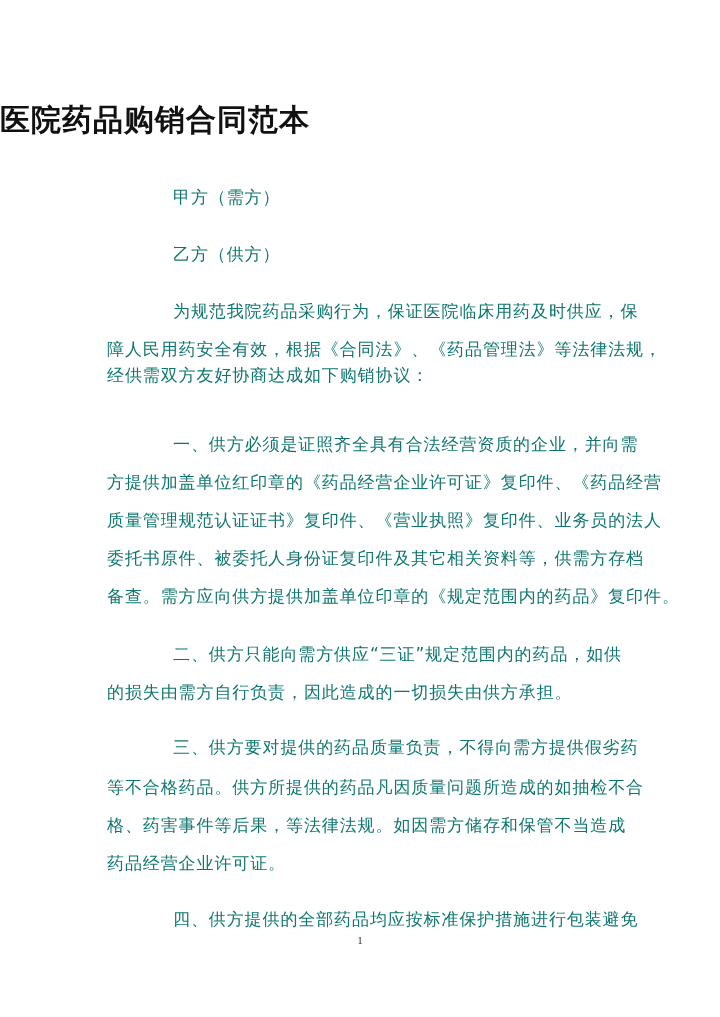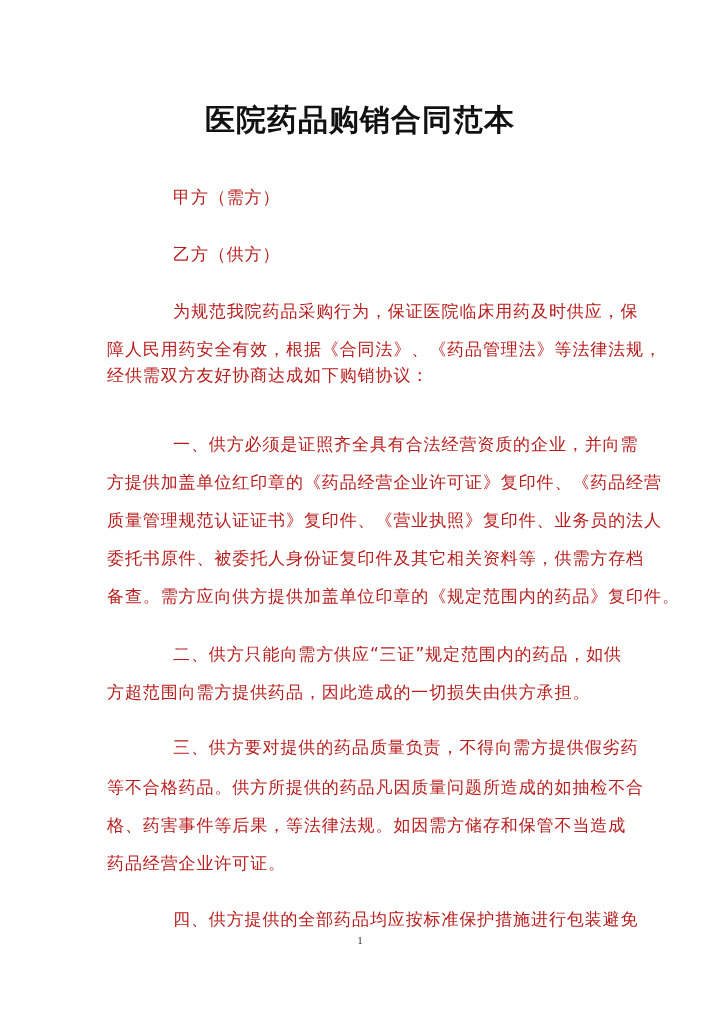--- a/index.html
+++ b/index.html
@@ -3,26 +3,26 @@
   <meta charset="utf-8">
   <style>
     html, body { margin: 0; padding: 0; background: #ffffff; }
     body {
       width: 720px; height: 1017px; position: relative; overflow: hidden;
       font-family: "DejaVu Sans", "Liberation Sans", sans-serif;
       color: #1a1a1a;
     }
     .page { position: absolute; left: 0; top: 0; width: 720px; height: 1017px; background: #fff; }
     .title {
-      position: absolute; left: 0; top: 100px; width: 720px; text-align: center;
+      position: absolute; left: 0; top: 100px; width: 720px; 
       font-size: 30px; font-weight: bold; letter-spacing: 1px; color: #111;
     }
     .line {
       position: absolute; left: 107px; width: 510px; white-space: nowrap;
-      font-size: 17px; line-height: 22px; letter-spacing: 0.9px; color: #b91c1c;
+      font-size: 17px; line-height: 22px; letter-spacing: 0.9px; color: #0f766e;
     }
     .indent { left: 173px; width: 444px; }
     .page-number {
       position: absolute; left: 0; top: 934px; width: 720px; text-align: center;
       font-family: "Liberation Serif", serif; font-size: 11px; color: #333;
     }
   </style>
 </head>
 <body>
 
@@ -41,21 +41,21 @@
   <div>
     <div class="line indent" style="top:433px">一、供方必须是证照齐全具有合法经营资质的企业，并向需</div>
     <div class="line" style="top:471px">方提供加盖单位红印章的《药品经营企业许可证》复印件、《药品经营</div>
     <div class="line" style="top:509px">质量管理规范认证证书》复印件、《营业执照》复印件、业务员的法人</div>
     <div class="line" style="top:547px">委托书原件、被委托人身份证复印件及其它相关资料等，供需方存档</div>
     <div class="line" style="top:585px">备查。需方应向供方提供加盖单位印章的《规定范围内的药品》复印件。</div>
   </div>
 
   <div>
     <div class="line indent" style="top:643px">二、供方只能向需方供应“三证”规定范围内的药品，如供</div>
-    <div class="line" style="top:681px">方超范围向需方提供药品，因此造成的一切损失由供方承担。</div>
+    <div class="line" style="top:681px">的损失由需方自行负责，因此造成的一切损失由供方承担。</div>
   </div>
 
   <div>
     <div class="line indent" style="top:736px">三、供方要对提供的药品质量负责，不得向需方提供假劣药</div>
     <div class="line" style="top:776px">等不合格药品。供方所提供的药品凡因质量问题所造成的如抽检不合</div>
     <div class="line" style="top:814px">格、药害事件等后果，等法律法规。如因需方储存和保管不当造成</div>
     <div class="line" style="top:852px">药品经营企业许可证。</div>
   </div>
 
   <div>

